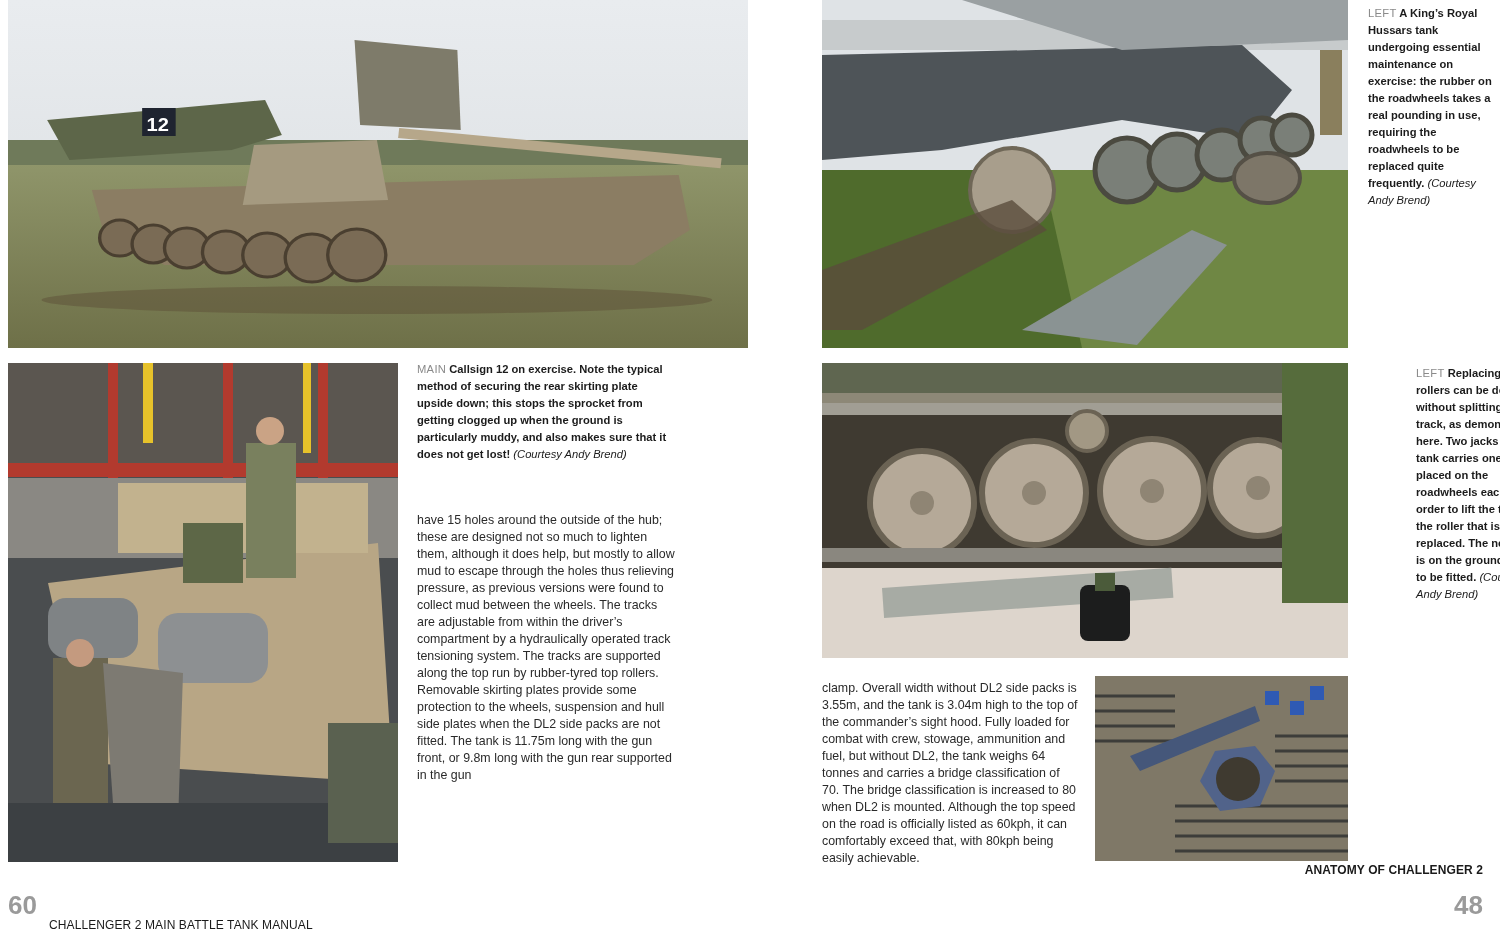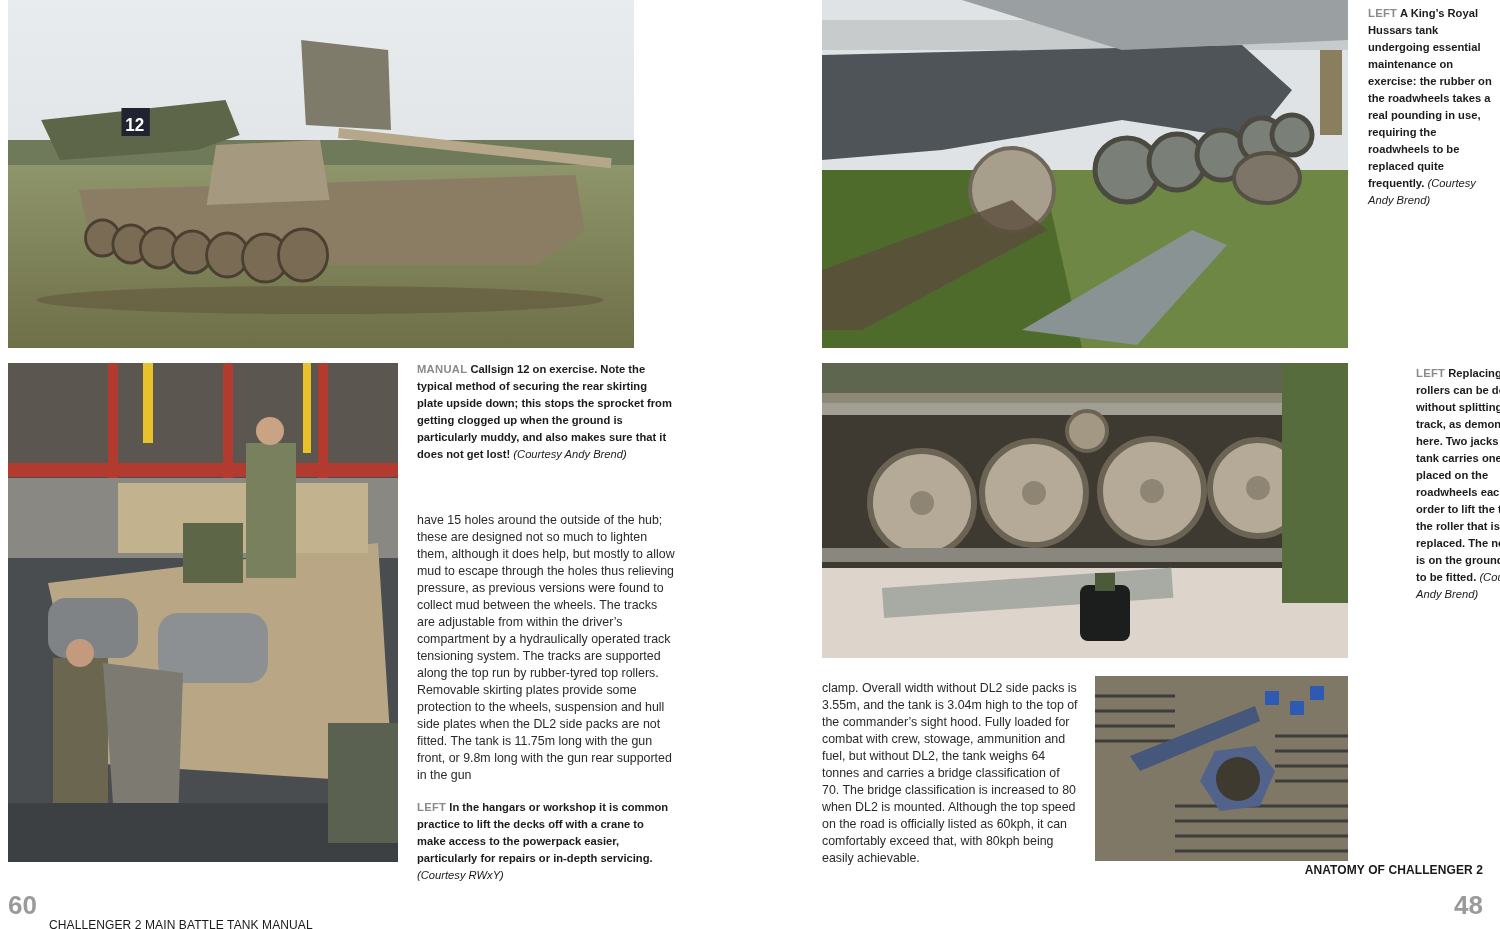--- a/index.html
+++ b/index.html
@@ -15,21 +15,21 @@
     .photo svg { width: 100%; height: 100%; display: block; }
 
     .caption {
       position: absolute;
       font-family: "Liberation Sans", sans-serif;
       font-weight: bold;
       font-size: 11.2px;
       line-height: 17px;
       color: #1b1b1b;
     }
-    .caption .lead { color: #8a8a8a; font-weight: bold; letter-spacing: 0.3px; }
+    .caption .lead { color: #8a8a8a; font-weight: normal; letter-spacing: 0.3px; }
     .caption .credit { font-style: italic; font-weight: normal; }
 
     .body-text {
       position: absolute;
       font-family: Liberation Sans, sans-serif;
       font-size: 12.4px;
       line-height: 17px;
       color: #2a2a2a;
     }
 
@@ -52,21 +52,21 @@
       margin-left: 41px;
     }
   </style>
 </head>
 <body>
 
 <div class="spread">
 
   <div class="page page-left">
 
-    <div class="photo" style="left:8px; top:0; width:626px; height:348px;" aria-label="Challenger 2 tank with callsign 12 on muddy exercise ground, rear skirting plate secured upside down">
+    <div class="photo" style="left:8px; top:0; width:740px; height:348px;" aria-label="Challenger 2 tank with callsign 12 on muddy exercise ground, rear skirting plate secured upside down">
       <svg viewBox="0 0 662 348" preserveAspectRatio="none">
         <defs>
           <linearGradient id="sky1" x1="0" y1="0" x2="0" y2="1">
             <stop offset="0" stop-color="#e9ecef"></stop>
             <stop offset="1" stop-color="#d9dde0"></stop>
           </linearGradient>
           <linearGradient id="grass1" x1="0" y1="0" x2="0" y2="1">
             <stop offset="0" stop-color="#8f956a"></stop>
             <stop offset="1" stop-color="#6e7048"></stop>
           </linearGradient>
@@ -125,32 +125,27 @@
         <circle cx="72" cy="290" r="14" fill="#c49a7f"></circle>
 
         <polygon points="95,300 175,310 170,460 105,440" fill="#7d7a72"></polygon>
 
         <rect x="0" y="440" width="390" height="59" fill="#3c4043"></rect>
         <rect x="320" y="360" width="70" height="120" fill="#5a6150"></rect>
       </svg>
     </div>
 
     <div class="caption" style="left:417px; top:361px; width:258px;">
-      <span class="lead">MANUAL</span>
+      <span class="lead">MAIN</span>
       <span>Callsign 12 on exercise. Note the typical method of securing the rear skirting plate upside down; this stops the sprocket from getting clogged up when the ground is particularly muddy, and also makes sure that it does not get lost!</span>
       <span class="credit">(Courtesy Andy Brend)</span>
     </div>
 
     <div class="body-text" style="left:417px; top:512px; width:258px;">have 15 holes around the outside of the hub; these are designed not so much to lighten them, although it does help, but mostly to allow mud to escape through the holes thus relieving pressure, as previous versions were found to collect mud between the wheels. The tracks are adjustable from within the driver’s compartment by a hydraulically operated track tensioning system. The tracks are supported along the top run by rubber-tyred top rollers. Removable skirting plates provide some protection to the wheels, suspension and hull side plates when the DL2 side packs are not fitted. The tank is 11.75m long with the gun front, or 9.8m long with the gun rear supported in the gun</div>
 
-    <div class="caption" style="left:417px; top:799px; width:258px;">
-      <span class="lead">LEFT</span>
-      <span>In the hangars or workshop it is common practice to lift the decks off with a crane to make access to the powerpack easier, particularly for repairs or in-depth servicing.</span>
-      <span class="credit">(Courtesy RWxY)</span>
-    </div>
 
     <div class="folio" style="left:8px; top:895px;">60</div>
     <div class="running-head" style="left:8px; top:918px;">CHALLENGER 2 MAIN BATTLE TANK MANUAL</div>
   </div>
 
   <div class="page page-right">
 
     <div class="photo" style="left:72px; top:0; width:526px; height:348px;" aria-label="King's Royal Hussars tank with roadwheels removed during maintenance on exercise">
       <svg viewBox="0 0 526 348" preserveAspectRatio="none">
         <rect width="526" height="348" fill="#dfe3e6"></rect>

